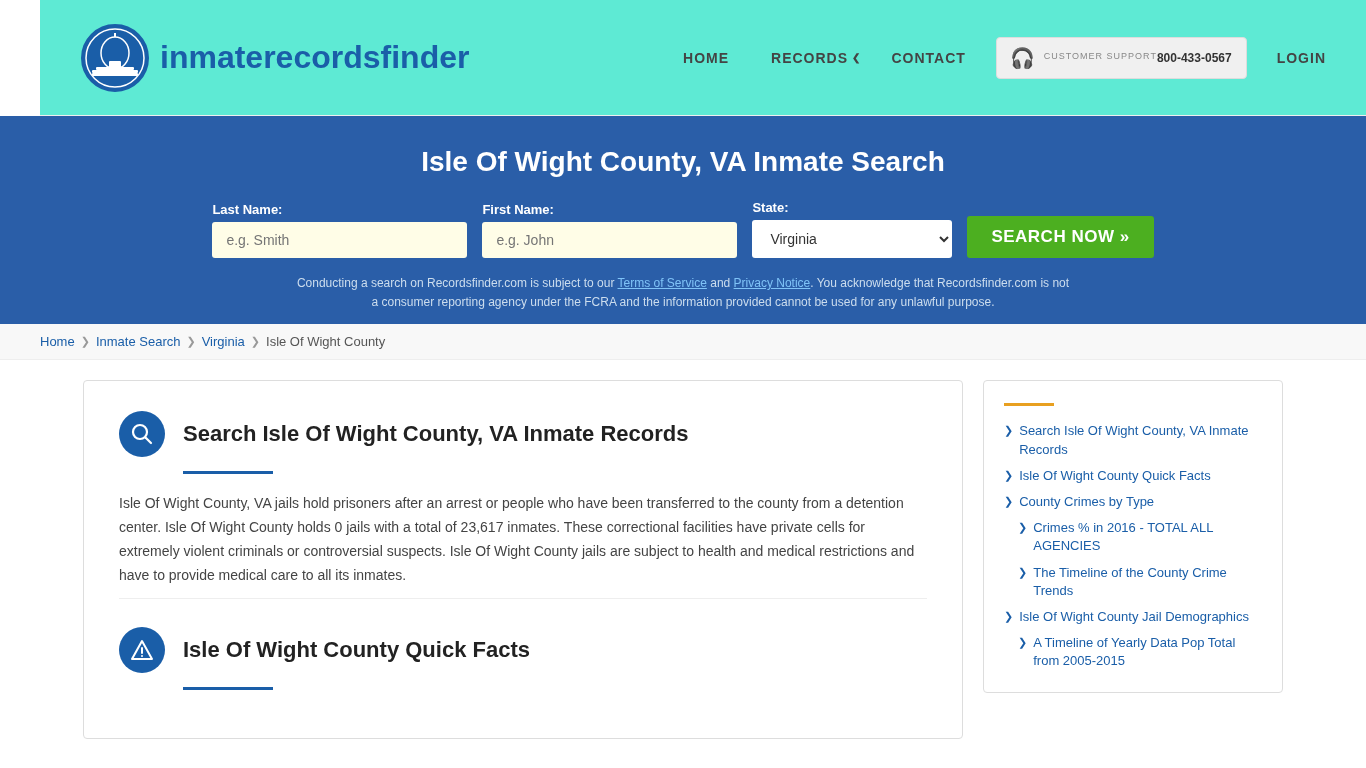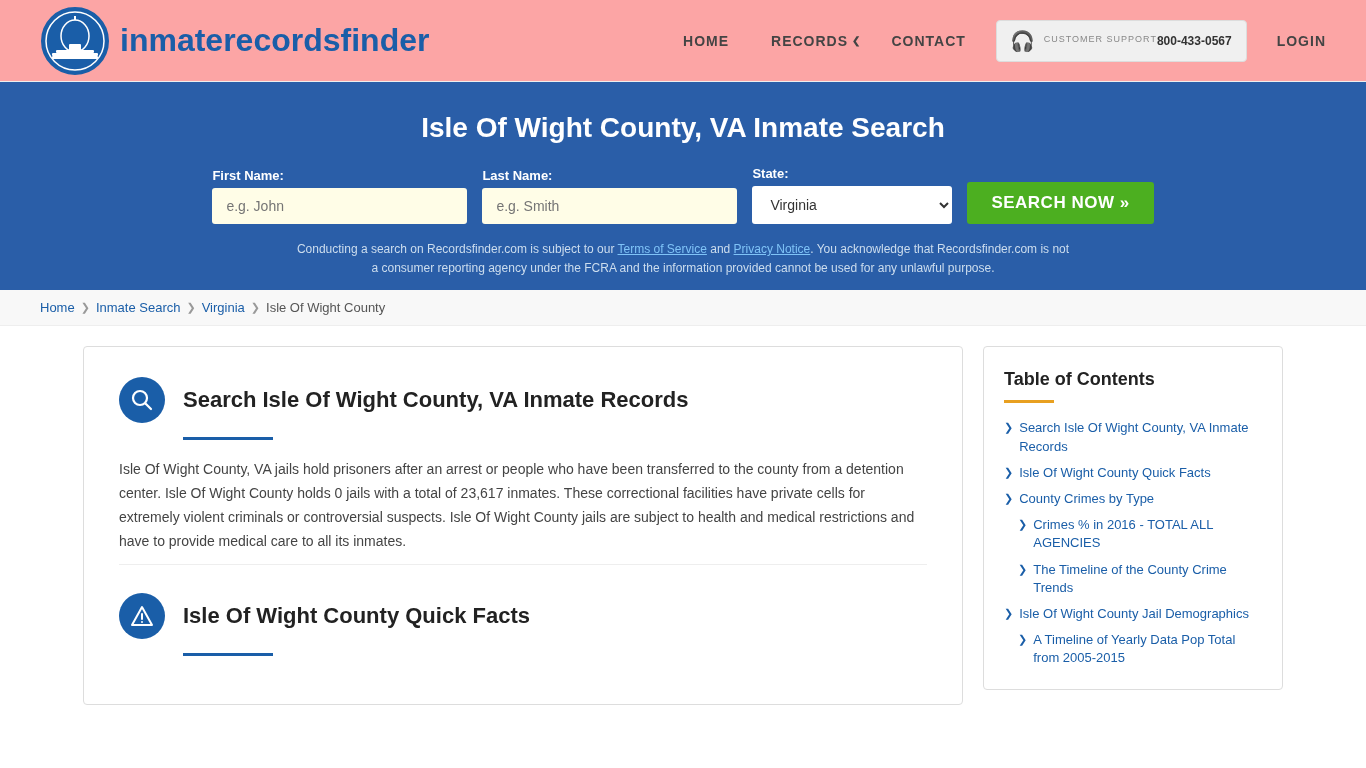--- a/index.html
+++ b/index.html
@@ -4,23 +4,24 @@
   <style>
     * { margin: 0; padding: 0; box-sizing: border-box; }
     body { font-family: Arial, sans-serif; font-size: 14px; color: #333; background: #fff; }
 
     
     .header {
       display: flex;
       align-items: center;
       justify-content: space-between;
       padding: 10px 40px;
-      background: #fca5a5;
+      background: #5eead4;
       border-bottom: 1px solid #eee;
-      height: 82px;
+      height: 116px;
+      margin-left: 40px;
     }
     .logo-area {
       display: flex;
       align-items: center;
       gap: 10px;
     }
     .logo-icon {
       width: 70px;
       height: 70px;
     }
@@ -342,26 +343,26 @@
       </div>
     </div>
     <span class="login-btn nav-item">LOGIN</span>
   </nav>
 </header>
 
 <section class="hero">
   <h1 class="hero-title">Isle Of Wight County, VA Inmate Search</h1>
   <div class="search-form">
     <div class="form-group">
+      <label class="form-label">Last Name:</label>
+      <input class="form-input" type="text" placeholder="e.g. Smith" style="">
+    </div>
+    <div class="form-group">
       <label class="form-label">First Name:</label>
       <input class="form-input" type="text" placeholder="e.g. John" style="">
-    </div>
-    <div class="form-group">
-      <label class="form-label">Last Name:</label>
-      <input class="form-input" type="text" placeholder="e.g. Smith" style="">
     </div>
     <div class="form-group">
       <label class="form-label">State:</label>
       <select class="form-select">
         <option>Virginia</option>
       </select>
     </div>
     <button class="search-btn">SEARCH NOW »</button>
   </div>
   <p class="disclaimer">
@@ -406,21 +407,20 @@
         </div>
         <h2 class="section-title">Isle Of Wight County Quick Facts</h2>
       </div>
       <div class="section-underline"></div>
     </div>
 
   </article>
 
   <aside class="sidebar">
     <div class="toc-box">
-      <h3 class="toc-title">Table of Contents</h3>
       <div class="toc-divider"></div>
       <ul class="toc-list">
         <li class="toc-item">
           <span class="toc-chevron">❯</span>
           <a href="#">Search Isle Of Wight County, VA Inmate Records</a>
         </li>
         <li class="toc-item">
           <span class="toc-chevron">❯</span>
           <a href="#">Isle Of Wight County Quick Facts</a>
         </li>

